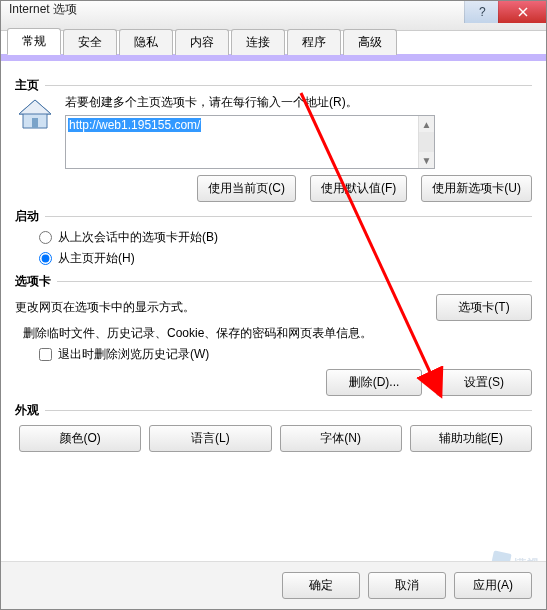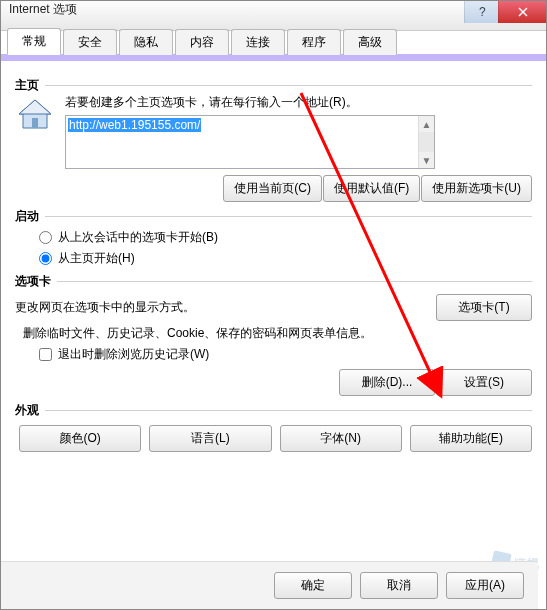--- a/index.html
+++ b/index.html
@@ -27,35 +27,35 @@
 .home-icon { width: 40px; height: 40px; flex: 0 0 40px; }
 
 .desc { margin-bottom: 4px; }
 
 .url-box { width: 370px; height: 54px; border: 1px solid #a9acb2; padding: 2px; background: #fff; position: relative; }
 .url-sel { background: #3399ff; color: #fff; padding: 0 1px; display: inline-block; }
 .url-scroll { position: absolute; right: 0; top: 0; bottom: 0; width: 16px; background: #f0f0f0; border-left: 1px solid #ddd; }
 .url-scroll .arrow { height: 16px; display:flex; align-items:center; justify-content:center; color:#777; font-size:10px;}
 .url-scroll .track { position:absolute; top:16px; bottom:16px; left:0; right:0; background:#e8e8e8;}
 
-.btn-row { display: flex; justify-content: flex-end; gap: 1px; margin-top: 6px; }
+.btn-row { display: flex; justify-content: flex-end; gap: 14px; margin-top: 6px; }
 .btn { padding: 4px 10px; border: 1px solid #a0a0a0; background: linear-gradient(#fdfdfd,#e6e6e6); border-radius: 3px; cursor: pointer; min-width: 0; white-space: nowrap; }
 
 .indent { margin-left: 8px; }
 
 .radio-row, .check-row { display: flex; align-items: center; gap: 6px; margin: 4px 0 4px 24px; }
 input[type=radio], input[type=checkbox] { width: 13px; height: 13px; }
 
 .tabs-row { display: flex; align-items: center; margin: 4px 0; }
 .tabs-row .txt { flex: 1; }
 
 .appearance-row { display: flex; gap: 8px; margin-top: 6px; margin-left: 4px; }
 .appearance-row .btn { flex: 1; text-align: center; }
 
-.footer { position: absolute; bottom: 0; left: 0; right: 8px; padding: 10px 14px; display: flex; justify-content: flex-end; gap: 8px; background: #f3f3f3; border-top: 1px solid #ddd; }
+.footer { position: absolute; bottom: 0; left: 0; right: 0; padding: 10px 14px; display: flex; justify-content: flex-end; gap: 8px; background: #f3f3f3; border-top: 1px solid #ddd; }
 .footer .btn { min-width: 78px; text-align:center; }
 
 .arrow-svg { position: absolute; pointer-events: none; }
 
 .watermark { position: absolute; right: 6px; bottom: 36px; font-size: 20px; color: #c9d7e6; font-weight: bold; opacity: .7; letter-spacing: 1px; }
 .watermark .cube { display:inline-block; width:18px; height:18px; background:#bcd3ea; transform: rotate(12deg); margin-right:4px; vertical-align:-2px; border-radius:2px;}
 </style>
 </head>
 <body>
 

